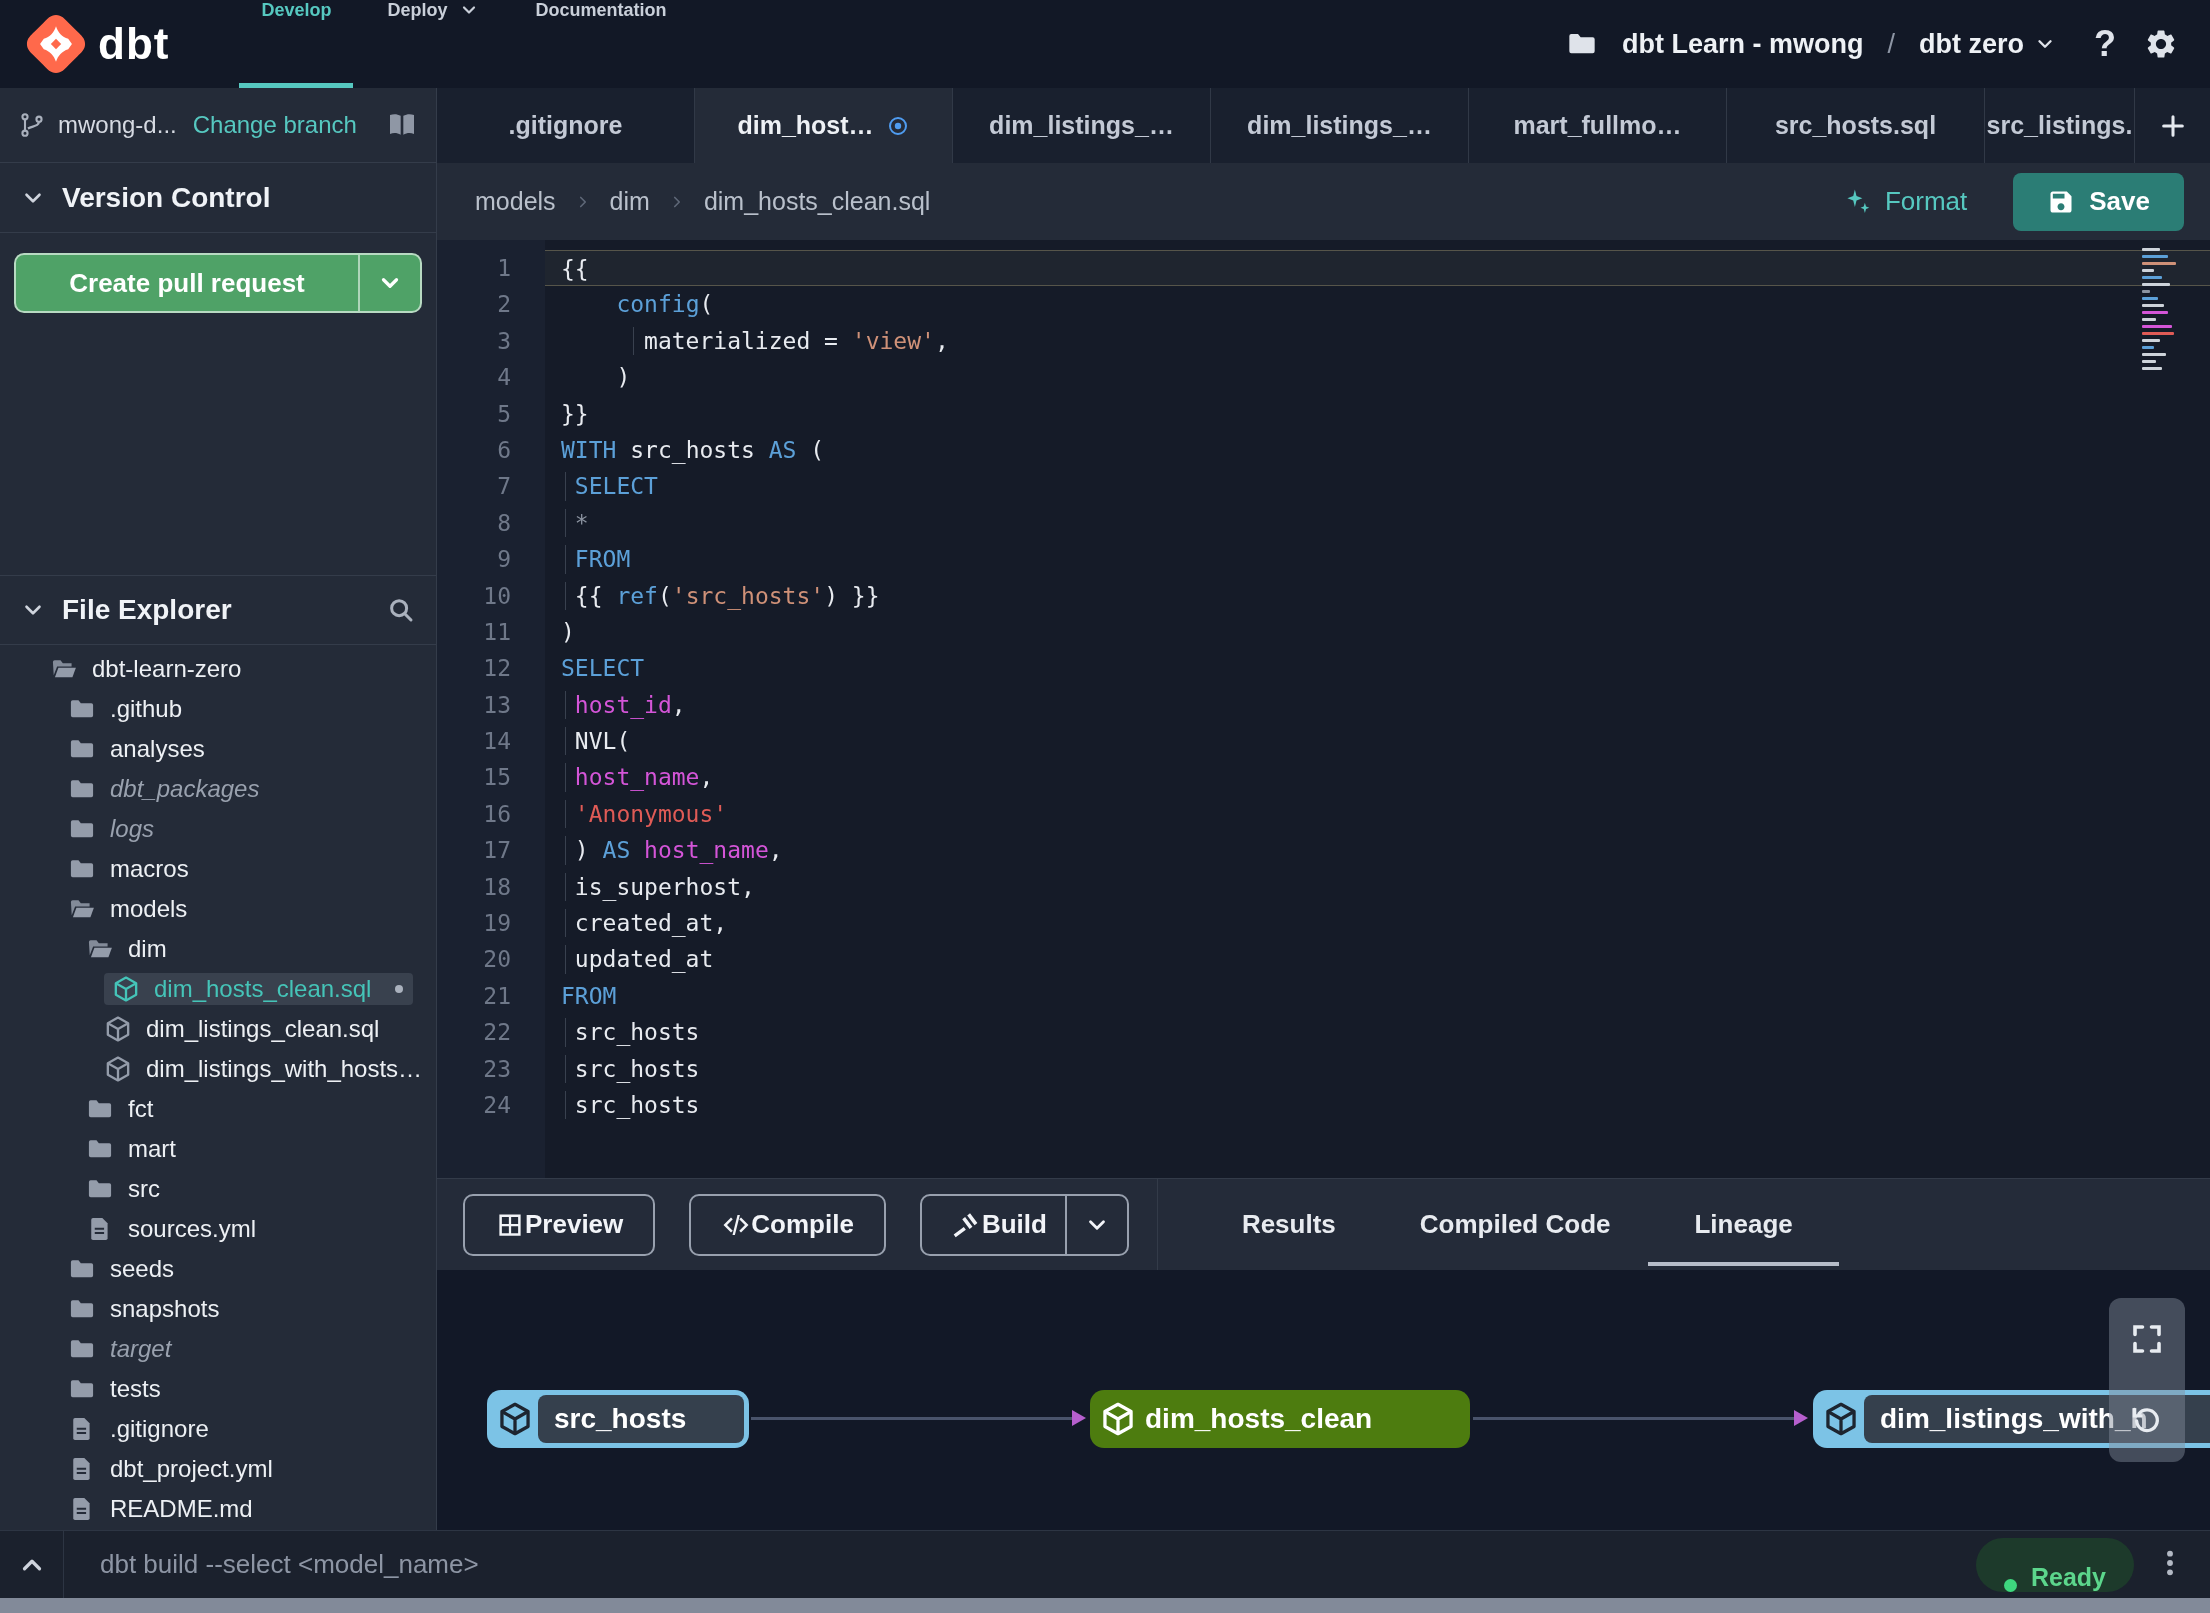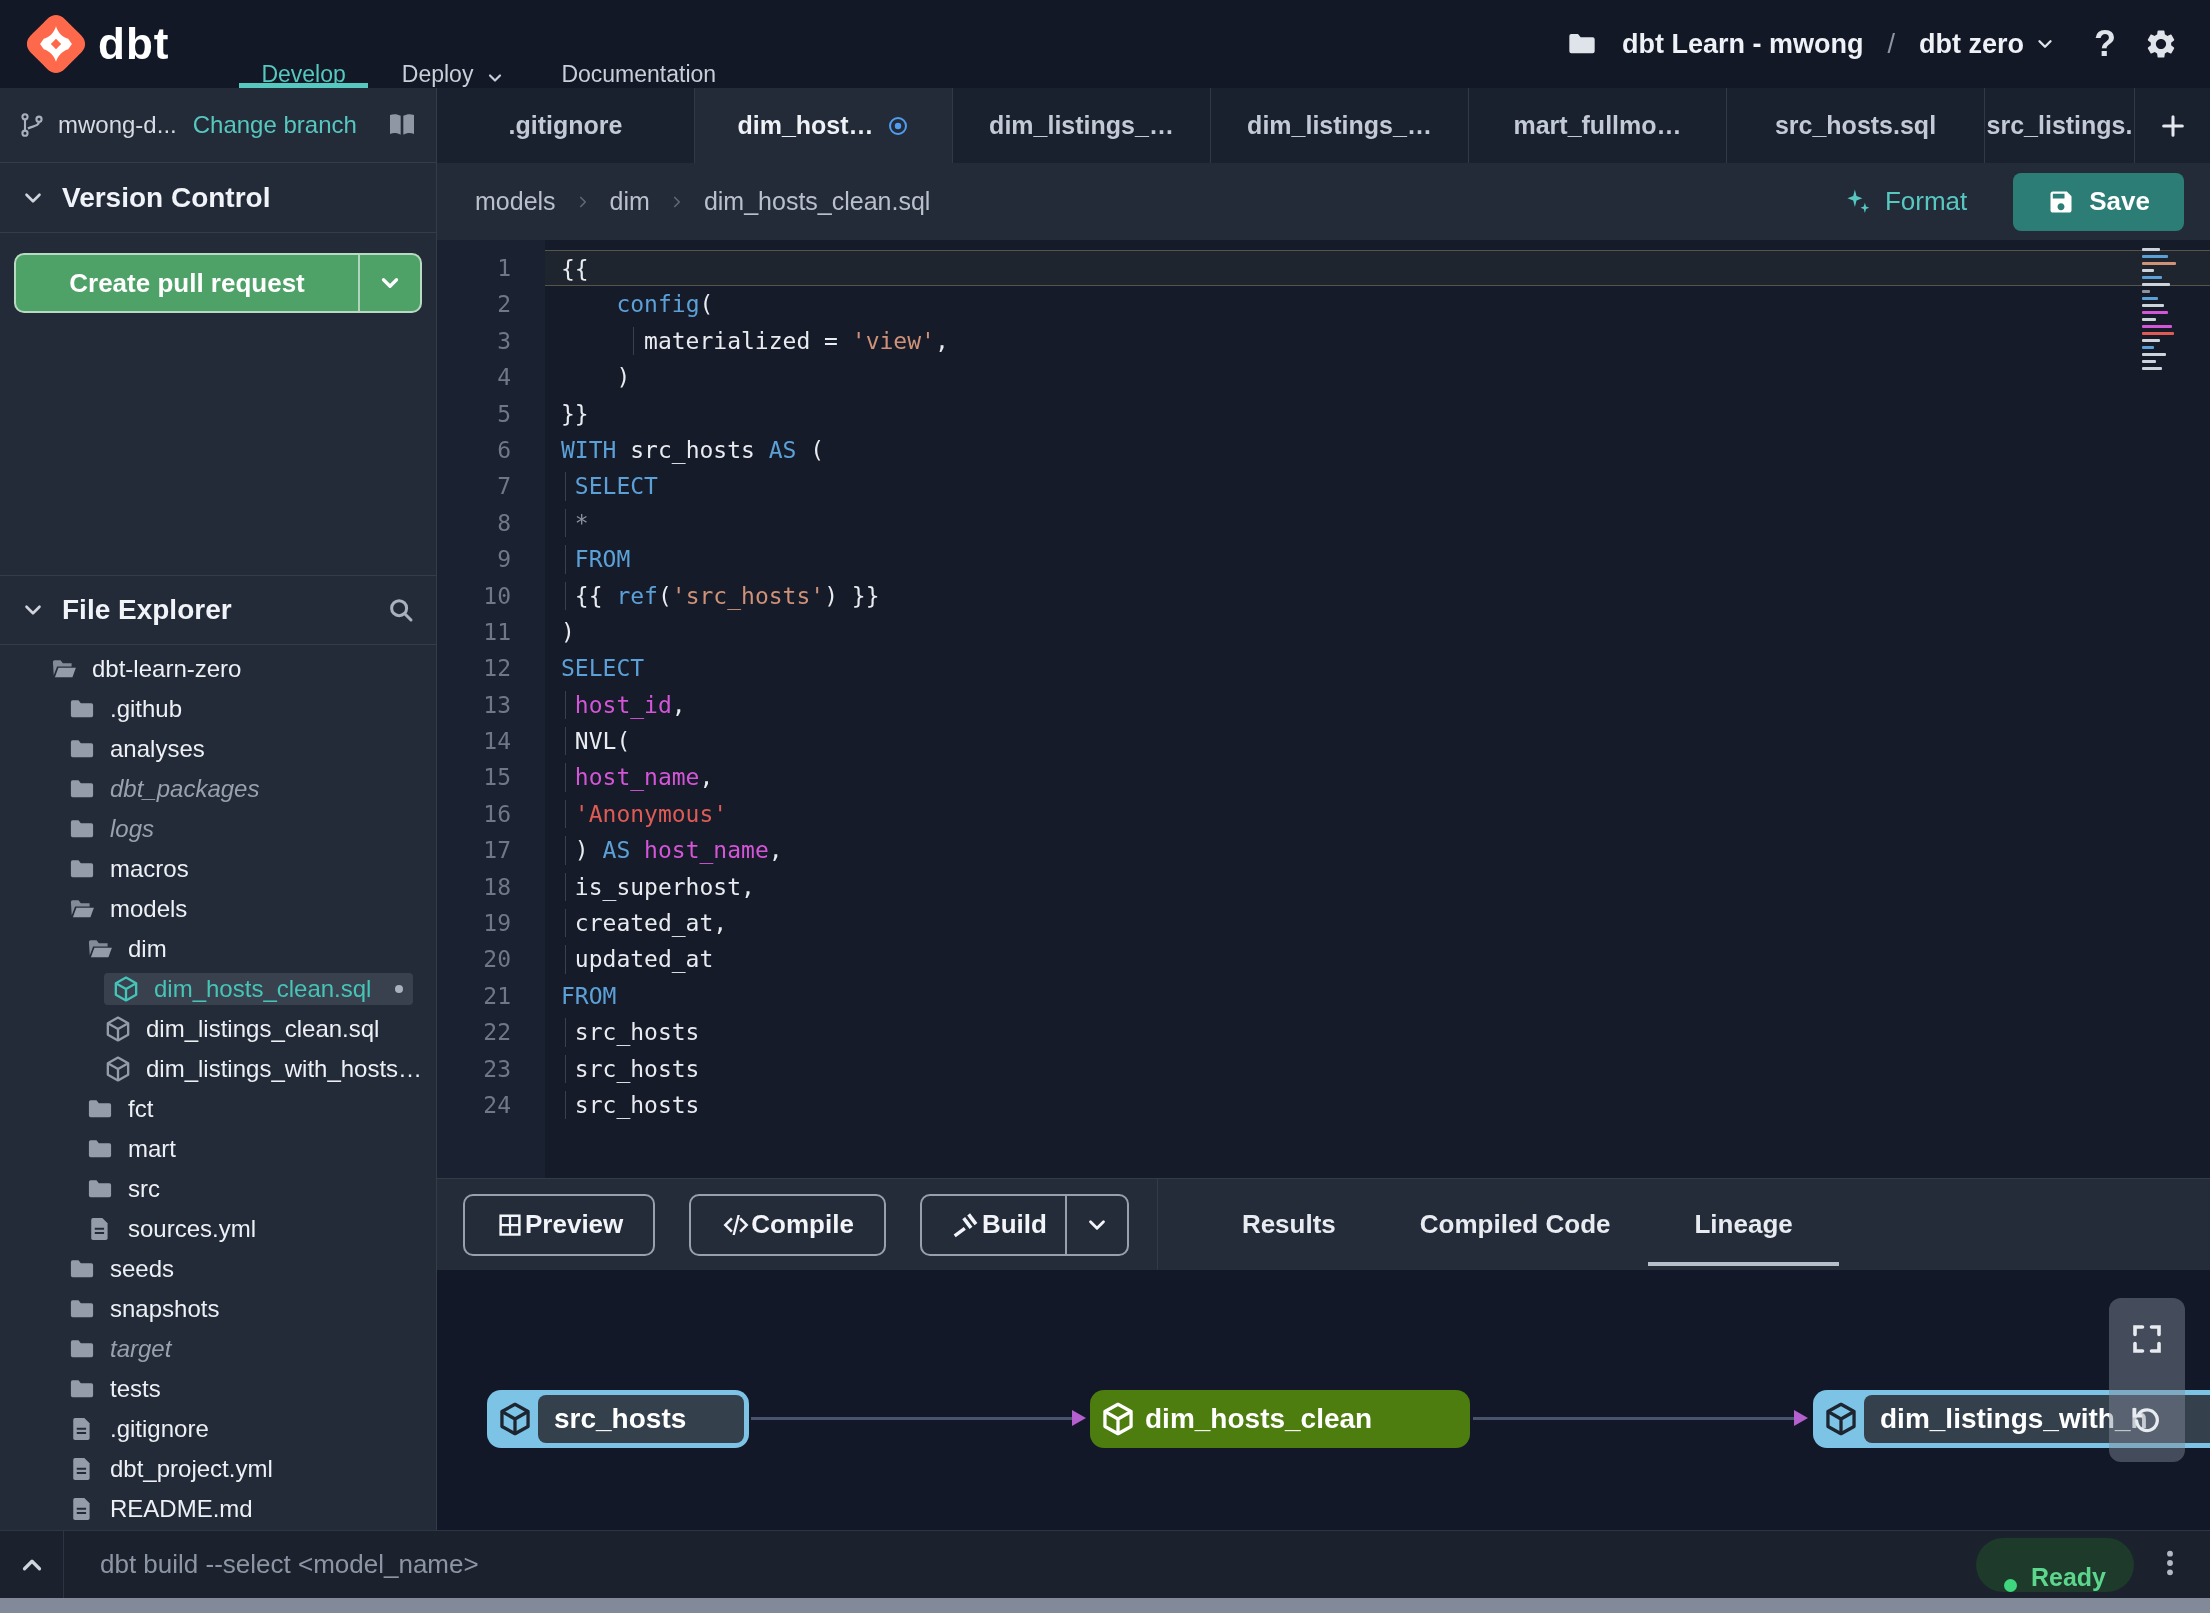--- a/index.html
+++ b/index.html
@@ -7,22 +7,22 @@
     font-family:"Liberation Sans", sans-serif; }
   #app { position:relative; width:2210px; height:1613px;border-radius:15px; }
 
   
   .header { position:absolute; top:0; left:0; right:0; height:88px; background:#121826;
     display:flex; align-items:center; z-index:10; }
   .logo { display:flex; align-items:center; margin-left:26px; gap:12px; }
   .logo svg { width:60px; height:60px; }
   .logo-text { font-size:44px; font-weight:700; color:#fff; letter-spacing:1px; }
   .nav { display:flex; margin-left:64px; height:100%; align-items:stretch; }
-  .nav-item { position:relative; display:flex; align-items:flex-end; gap:12px; padding:0 28px;
-    font-size:23px; font-weight:400; color:#c9cfd9; cursor:default; }
+  .nav-item { position:relative; display:flex; align-items:flex-start; gap:12px; padding:0 28px;
+    font-size:18px; font-weight:700; color:#c9cfd9; cursor:default; }
   .nav-item.active { color:#56c8c0; }
   .nav-item.active::after { content:""; position:absolute; left:6px; right:6px; bottom:0;
     height:5px; background:#56c8c0; }
   .nav-item svg { width:20px; height:20px; }
   .header-right { margin-left:auto; display:flex; align-items:center; gap:24px; margin-right:32px; }
   .hfolder { width:32px; height:32px; color:#dfe3ea; }
   .project-name { font-size:27px; font-weight:700; color:#eef1f5; }
   .proj-sep { font-size:27px; color:#8d95a4; }
   .env-name { font-size:27px; font-weight:600; color:#eef1f5; display:flex; align-items:center; gap:10px; }
   .env-name svg { width:22px; height:22px; color:#dfe3ea; }

